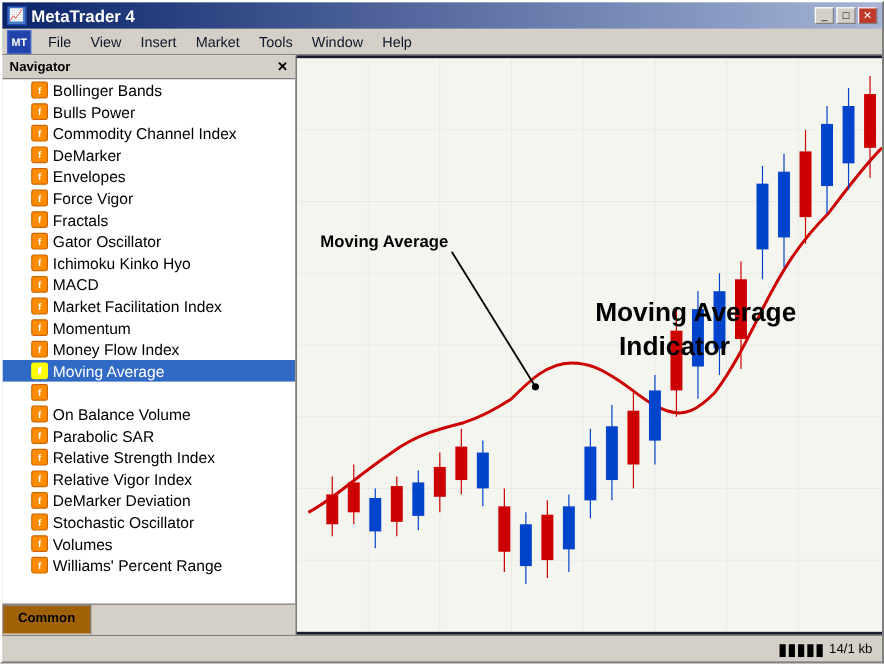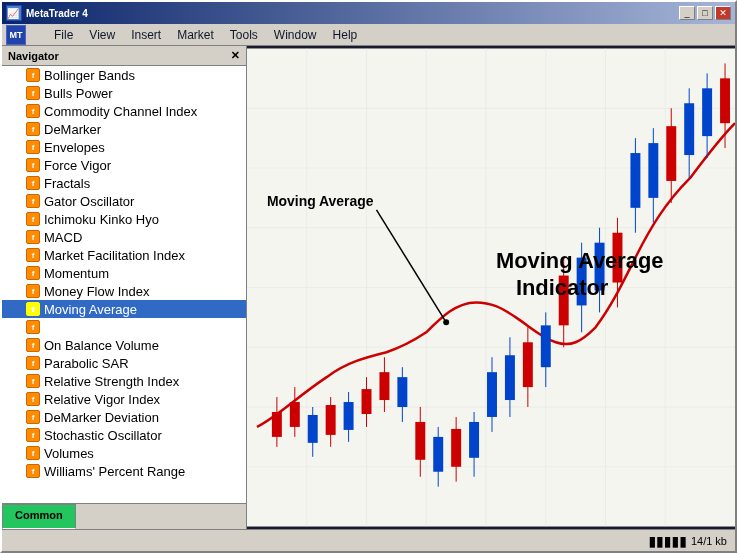--- a/index.html
+++ b/index.html
@@ -46,21 +46,21 @@
       background: #4a7fcb;
       border: 1px solid #2244aa;
       display: flex;
       align-items: center;
       justify-content: center;
       font-size: 10px;
     }
 
     .title-bar-text {
       color: white;
-      font-size: 10px;
+      font-size: 14px;
       font-weight: bold;
     }
 
     .title-bar-buttons {
       display: flex;
       gap: 2px;
     }
 
     .tb-btn {
       width: 16px;
@@ -87,21 +87,21 @@
       padding: 0 4px;
       border-bottom: 1px solid #808080;
       flex-shrink: 0;
     }
 
     .menu-bar-app-icon {
       width: 20px;
       height: 20px;
       background: #2244aa;
       border: 1px solid #4466cc;
-      margin-right: 20px;
+      margin-right: 6px;
       display: flex;
       align-items: center;
       justify-content: center;
       font-size: 9px;
       color: white;
       font-weight: bold;
     }
 
     .menu-item {
       padding: 2px 8px;
@@ -224,21 +224,21 @@
     .nav-tab {
       padding: 4px 12px;
       font-size: 11px;
       cursor: pointer;
       border: 1px solid #808080;
       border-bottom: none;
       background: #d4d0c8;
     }
 
     .nav-tab.active {
-      background: #22c55e;
+      background: #a16207;
       border-bottom: 1px solid #ffffff;
       font-weight: bold;
     }
 
     
     .chart-area {
       flex: 1;
       background: #1a1a2e;
       position: relative;
       overflow: hidden;

